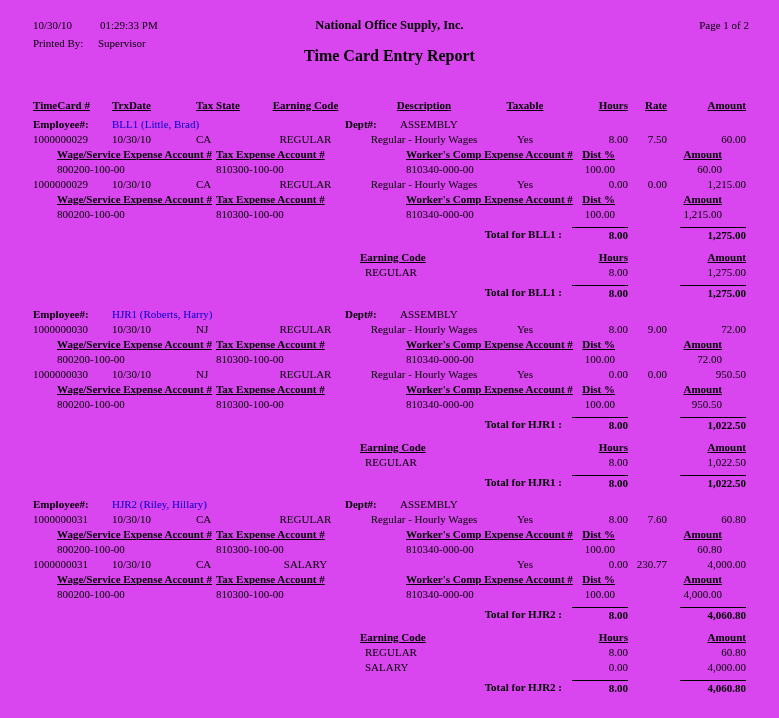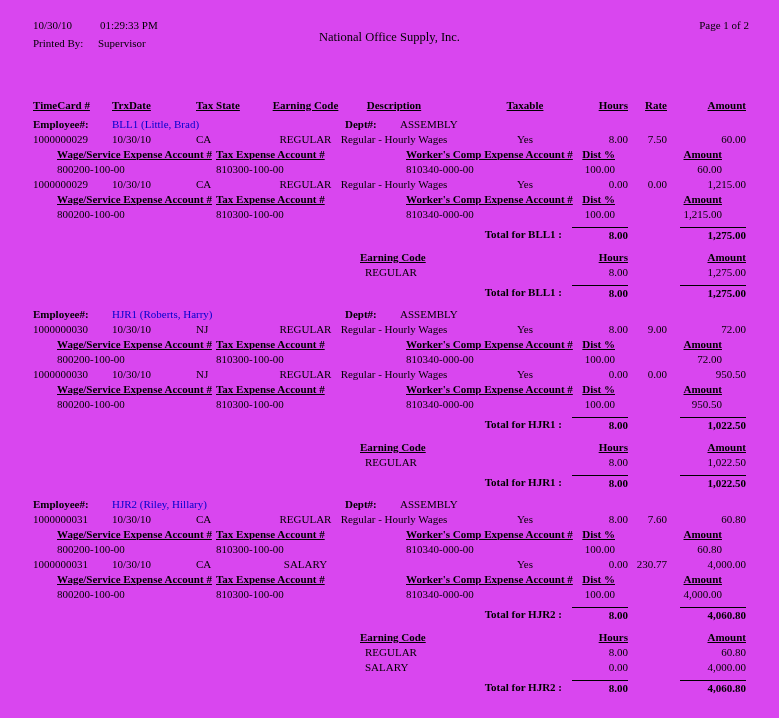--- a/index.html
+++ b/index.html
@@ -11,29 +11,29 @@
   }
   .a { position:absolute; white-space:nowrap; }
   .b { font-weight:bold; }
   .u { text-decoration:underline; }
   .blue { color:#0000cc; }
   .row { position:relative; height:15px; }
   .gap4{margin-top:4px} .gap5{margin-top:5px} .gap7{margin-top:7px} .gap8{margin-top:8px}
   .rule { border-top:1px solid #000; }
   .hdr { position:relative; height:98px; }
   .h-date{left:33px;top:18px} .h-time{left:100px;top:18px}
-  .h-company{left:0;right:0;top:30px;text-align:center;font-weight:normal;font-size:12.5px}
+  .h-company{left:0;right:0;top:18px;text-align:center;font-weight:bold;font-size:12.5px}
   .h-page{right:30px;top:18px}
   .h-pb-label{left:33px;top:36px} .h-pb-value{left:98px;top:36px}
   .h-title{left:0;right:0;top:48px;text-align:center;font-weight:bold;font-size:16px}
   .cA{left:33px}
   .cB{left:112px}
   .cState{left:196px;width:62px;text-align:left}
   .cEarn{left:258px;width:95px;text-align:center}
-  .cDesc{left:318px;width:152px;text-align:center}
+  .cDesc{left:348px;width:152px;text-align:center}
   .cTax{left:500px;width:50px;text-align:center}
   .cHours{left:572px;width:56px;text-align:right}
   .cRate{left:625px;width:42px;text-align:right}
   .cAmt{left:680px;width:66px;text-align:right}
   .sWage{left:57px}
   .sTax{left:216px}
   .sComp{left:406px}
   .sDist{left:562px;width:53px;text-align:right}
   .sAmt{left:660px;width:62px;text-align:right}
   .tLabel{left:380px;width:182px;text-align:right}
@@ -47,20 +47,21 @@
 
 <div class="page">
 
   <div class="hdr">
     <span class="a h-date">10/30/10</span>
     <span class="a h-time">01:29:33 PM</span>
     <span class="a h-company">National Office Supply, Inc.</span>
     <span class="a h-page">Page 1 of  2</span>
     <span class="a h-pb-label">Printed By:</span>
     <span class="a h-pb-value">Supervisor</span>
+    <span class="a h-title">Time Card Entry Report</span>
   </div>
 
   <div class="row">
     <span class="a b u cA">TimeCard #</span>
     <span class="a b u cB">TrxDate</span>
     <span class="a b u cState">Tax State</span>
     <span class="a b u cEarn">Earning Code</span>
     <span class="a b u cDesc">Description</span>
     <span class="a b u cTax">Taxable</span>
     <span class="a b u cHours">Hours</span>

